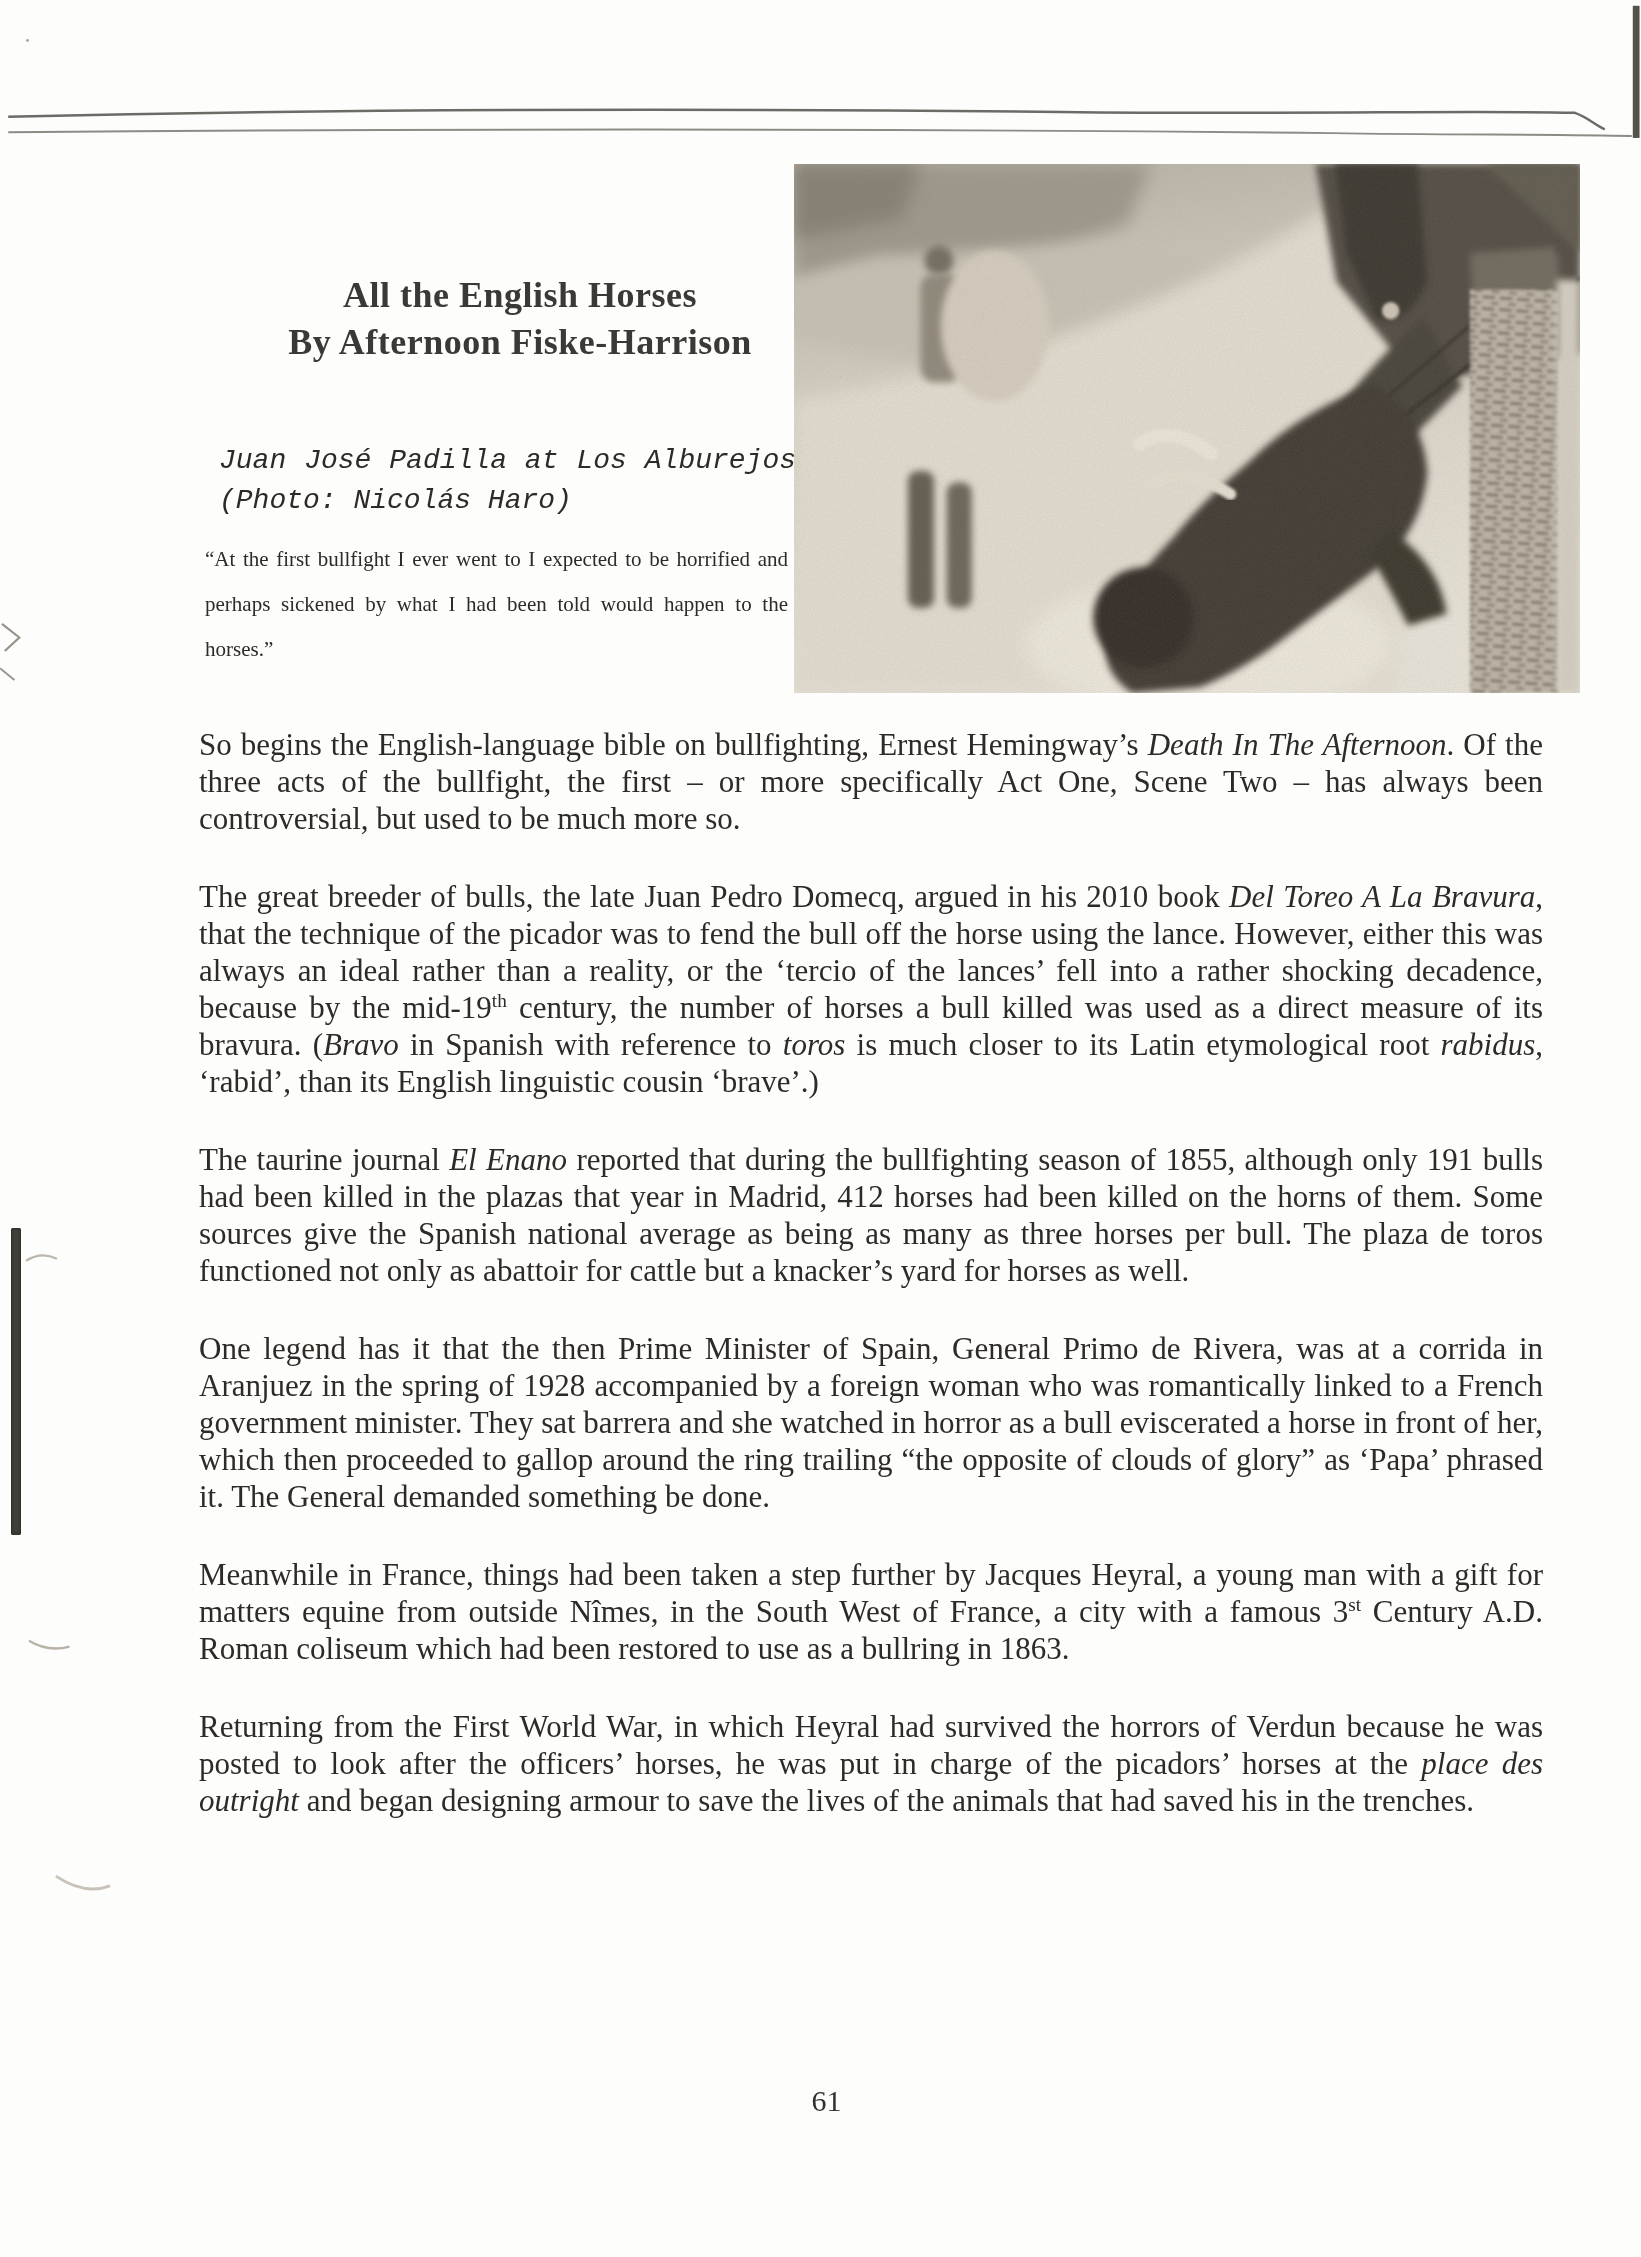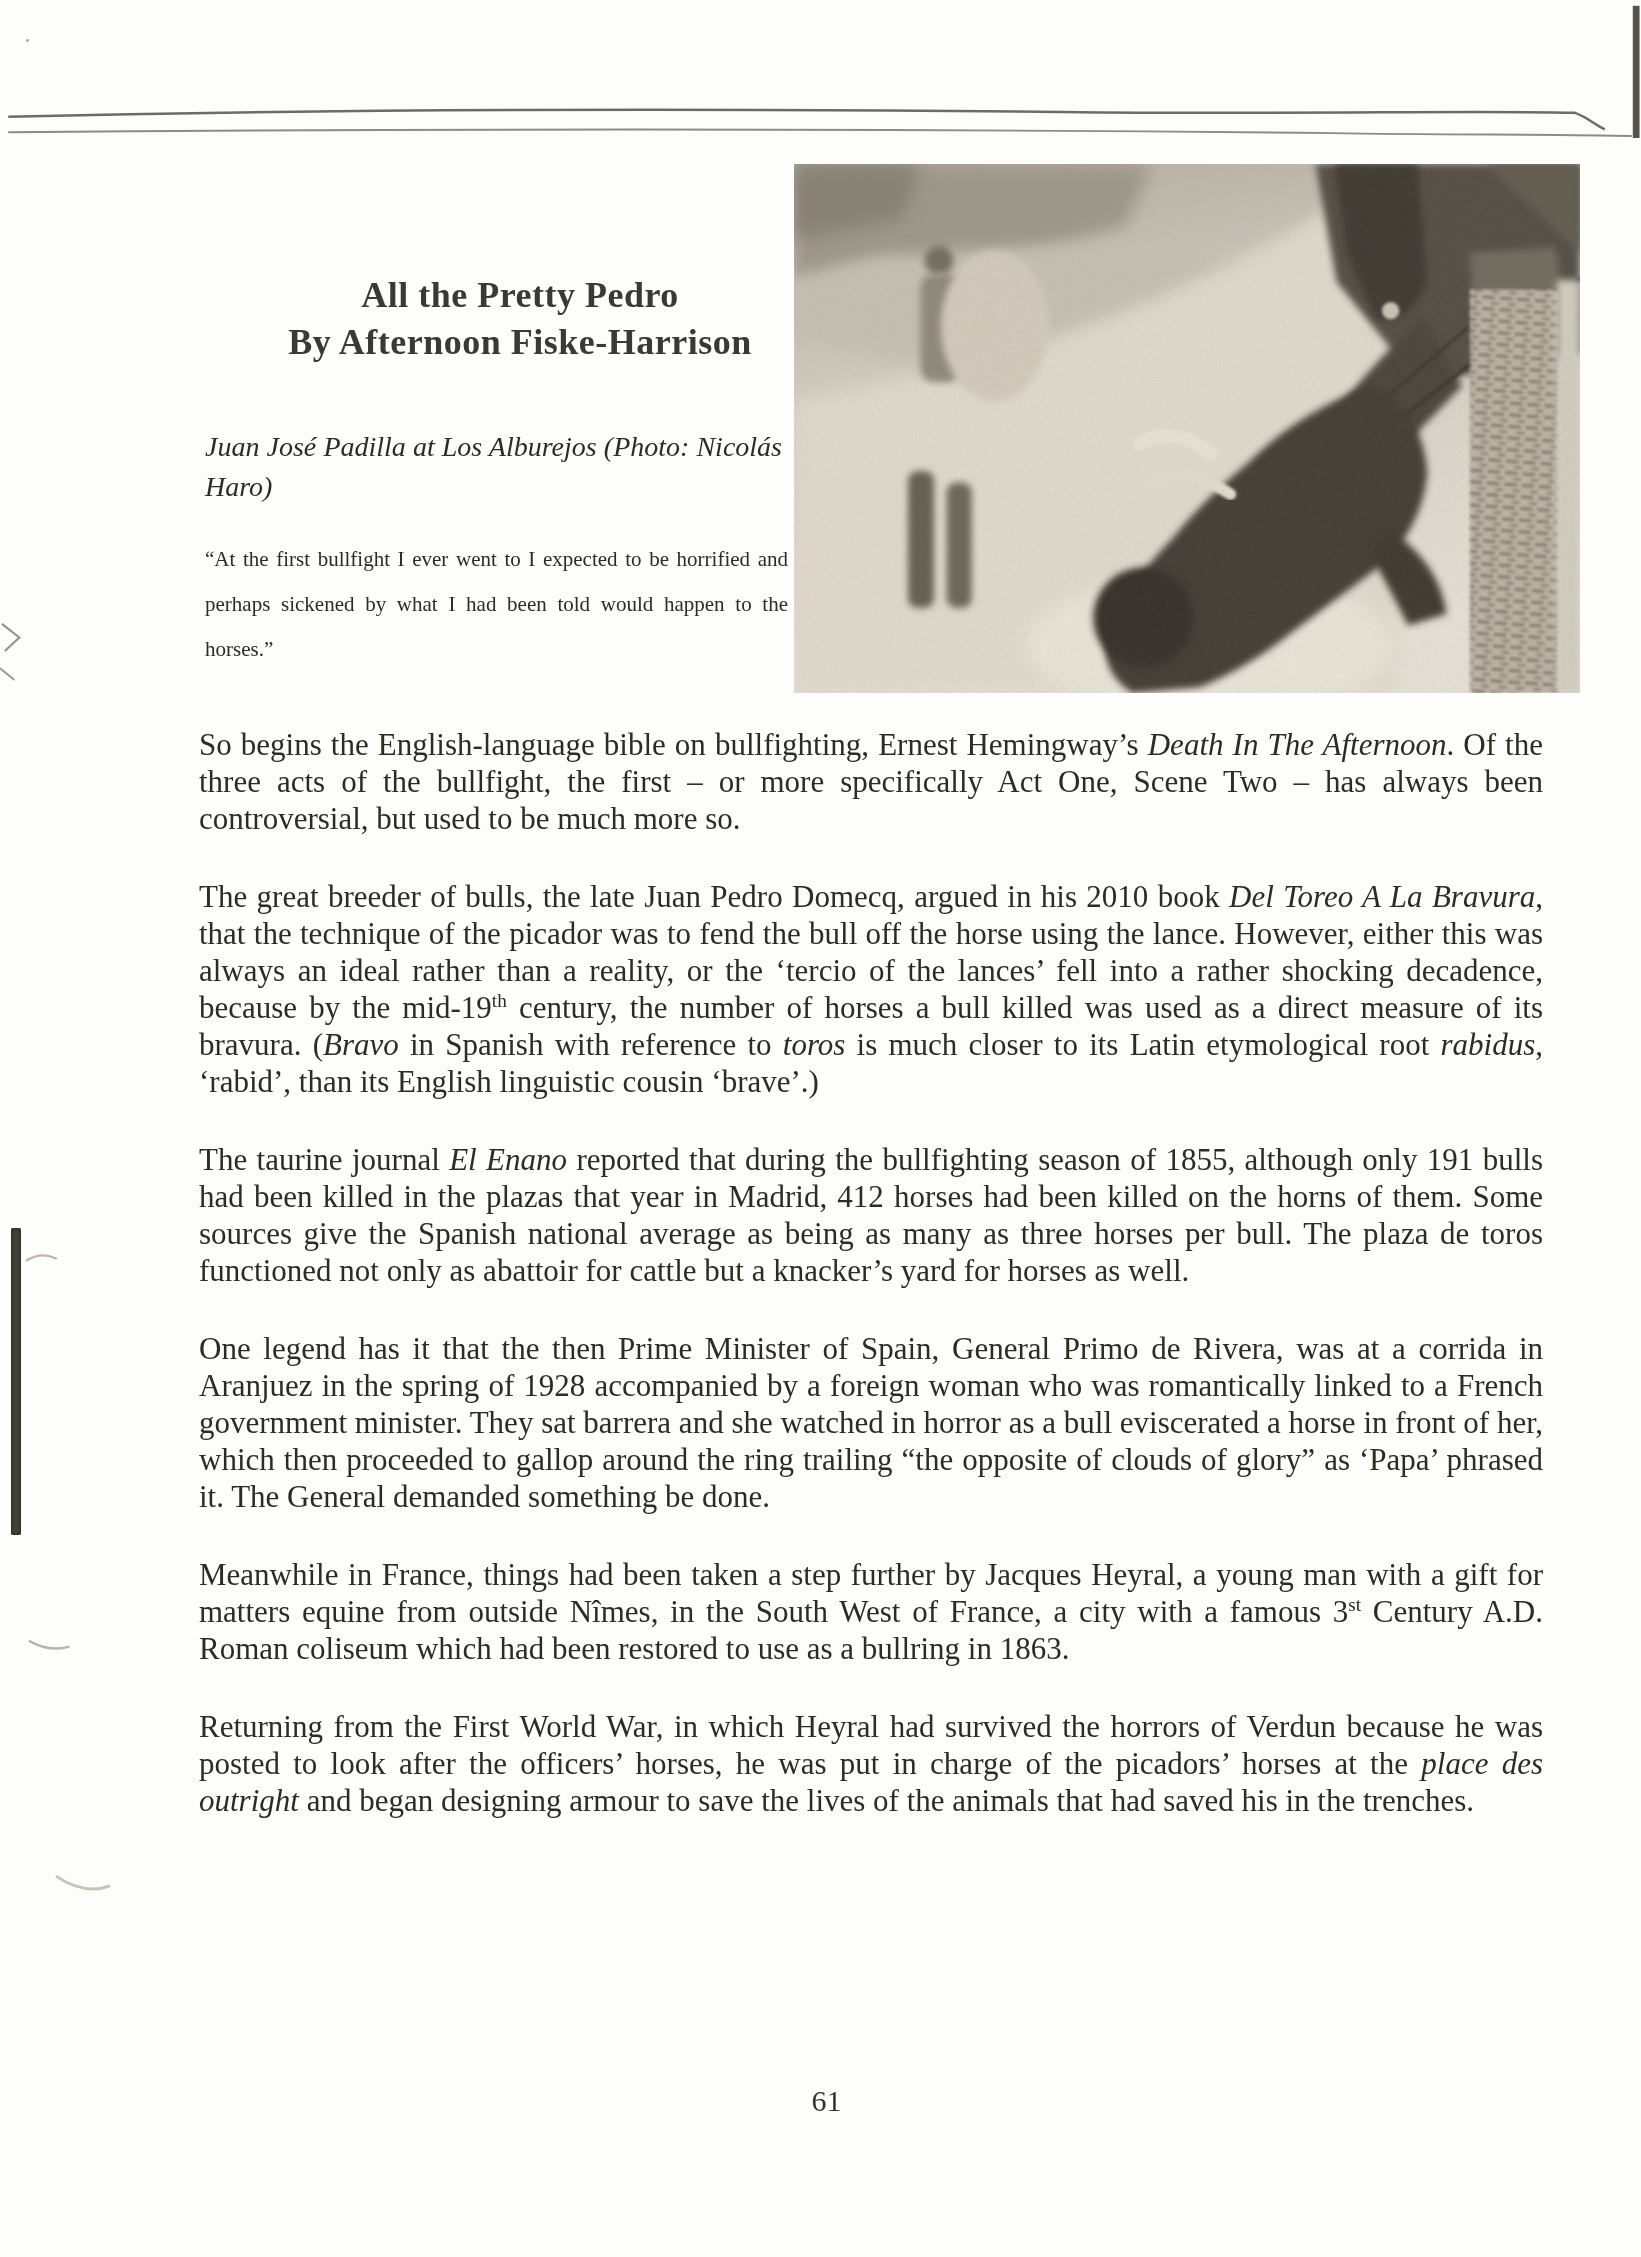--- a/index.html
+++ b/index.html
@@ -21,21 +21,21 @@
     text-align:center;font-weight:bold;font-size:36px;line-height:47px;
     color:var(--title-ink);letter-spacing:0.5px;
   }
   .photo-wrap{
     position:absolute;left:794px;top:164px;width:786px;height:529px;
     filter:blur(0.7px) contrast(0.93) sepia(0.10);
   }
   .caption{
     position:absolute;left:205px;top:427px;width:577px;
     font-style:italic;font-size:28px;line-height:40px;
-    text-align:justify;margin:0;
+    text-align:justify;margin:14px;font-family:Liberation Mono, monospace;
   }
   .pull-quote{
     position:absolute;left:205px;top:537px;width:583px;
     font-size:21px;line-height:45px;
     text-align:justify;margin:0;
   }
   .article-body{
     position:absolute;left:199px;top:726px;width:1344px;
     font-size:31px;line-height:37px;text-align:justify;
   }
@@ -68,21 +68,21 @@
     <path d="M2,646 L20,660 L5,674" stroke="#969087" stroke-width="2.2" fill="none"></path>
     <path d="M0,692 L15,704" stroke="#9b958c" stroke-width="2" fill="none"></path>
     <path d="M27,1306 q16,-10 32,-2" stroke="#bcb6ac" stroke-width="2.4" fill="none"></path>
     <path d="M30,1700 q20,12 42,6" stroke="#b8b2a8" stroke-width="2.4" fill="none"></path>
     <path d="M58,1944 q30,20 56,10" stroke="#c8c2b8" stroke-width="3" fill="none"></path>
   </svg>
 
   <div class="smudge-bar"></div>
 
   <div class="title-block">
-    <div>All the Pretty Pedro</div>
+    <div>All the English Horses</div>
     <div>By Afternoon Fiske-Harrison</div>
   </div>
 
   <div class="photo-wrap">
     <svg width="786" height="529" viewBox="0 0 814 548">
       <defs>
         <filter id="b7" x="-30%" y="-30%" width="160%" height="160%">
             <feGaussianBlur stdDeviation="9"></feGaussianBlur>
           </filter>
         <filter id="b3" x="-30%" y="-30%" width="160%" height="160%">

